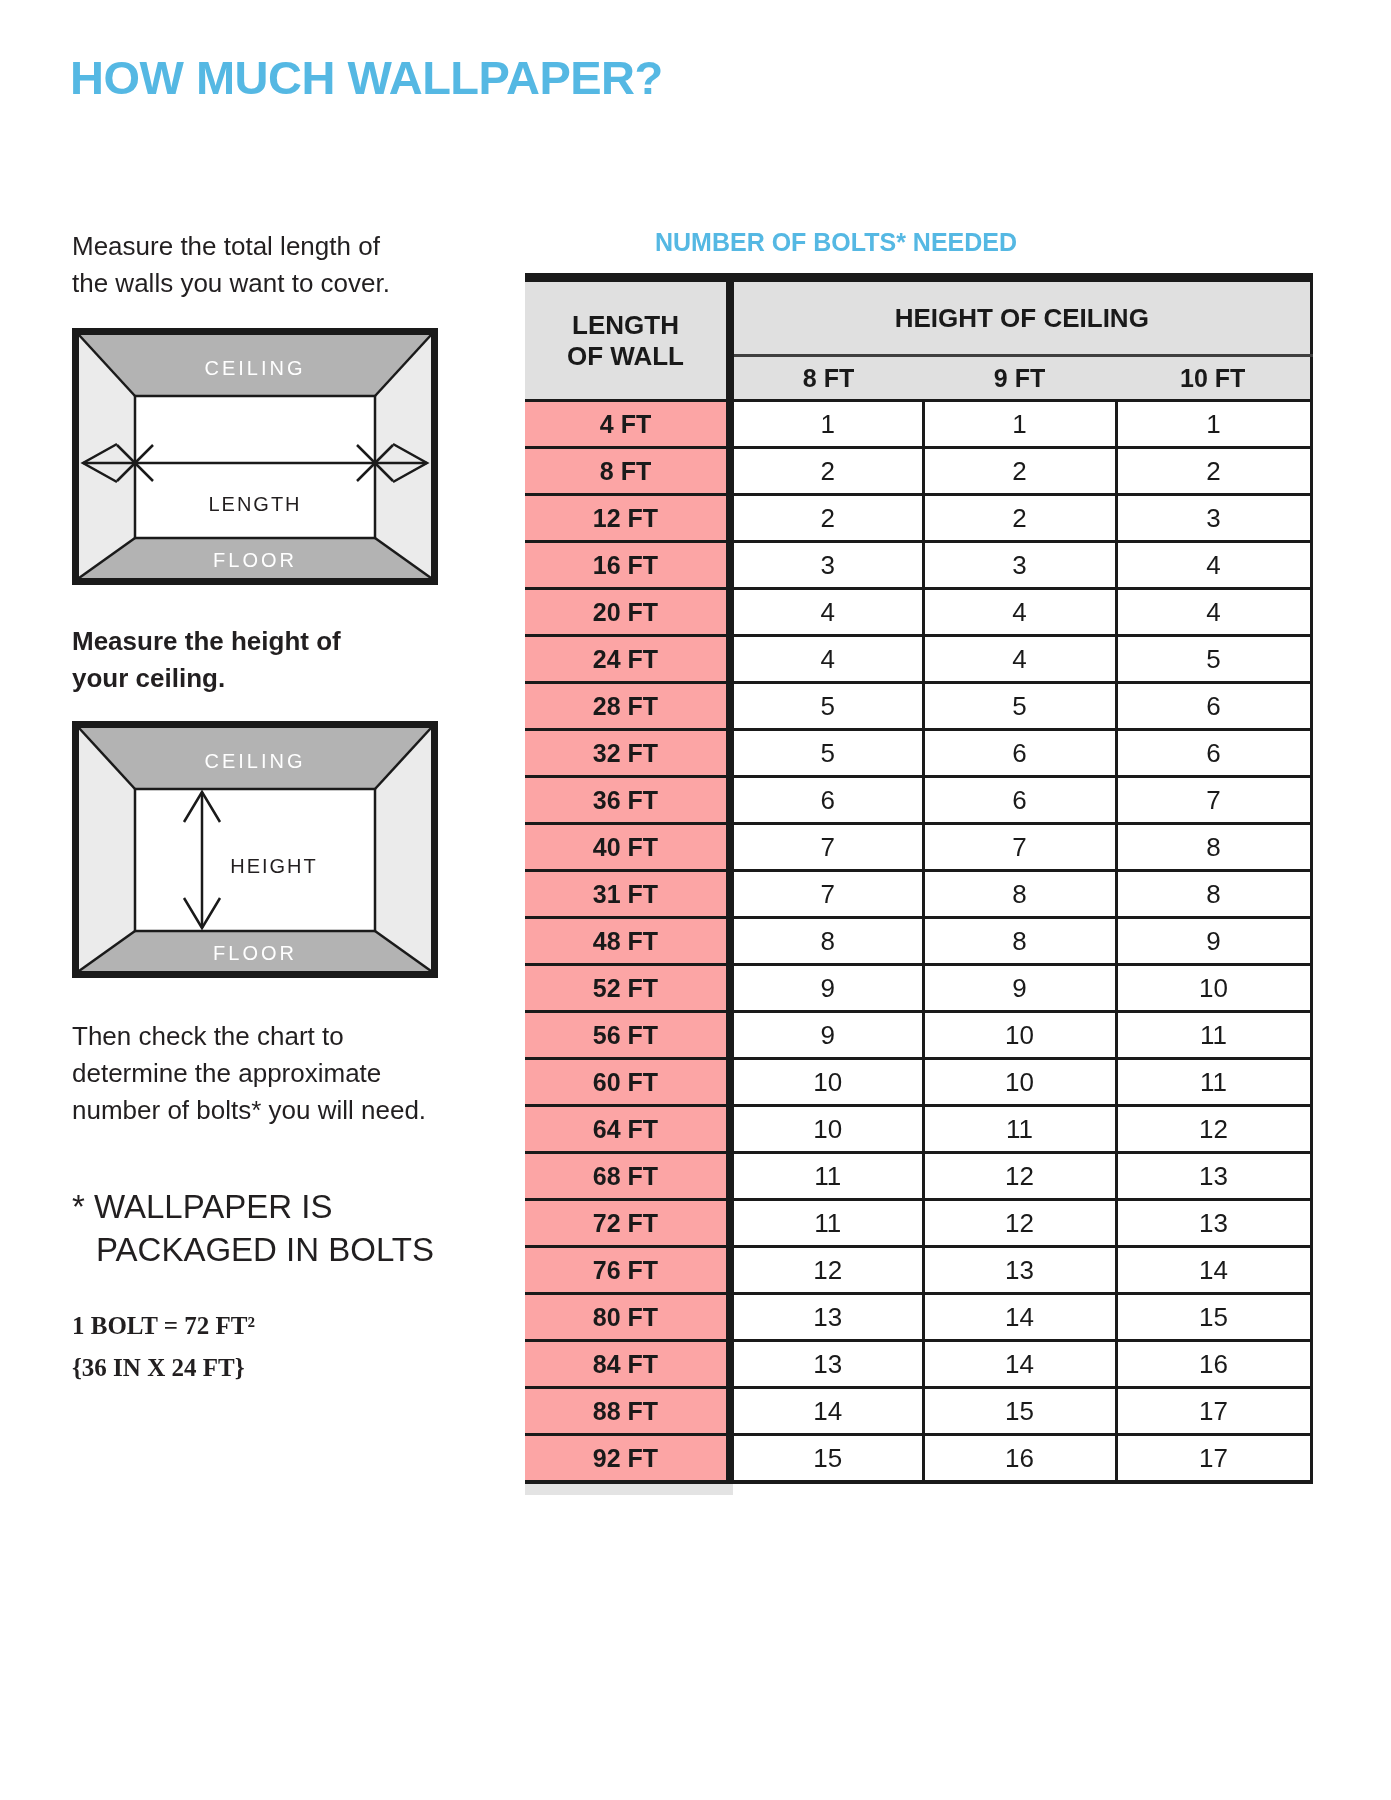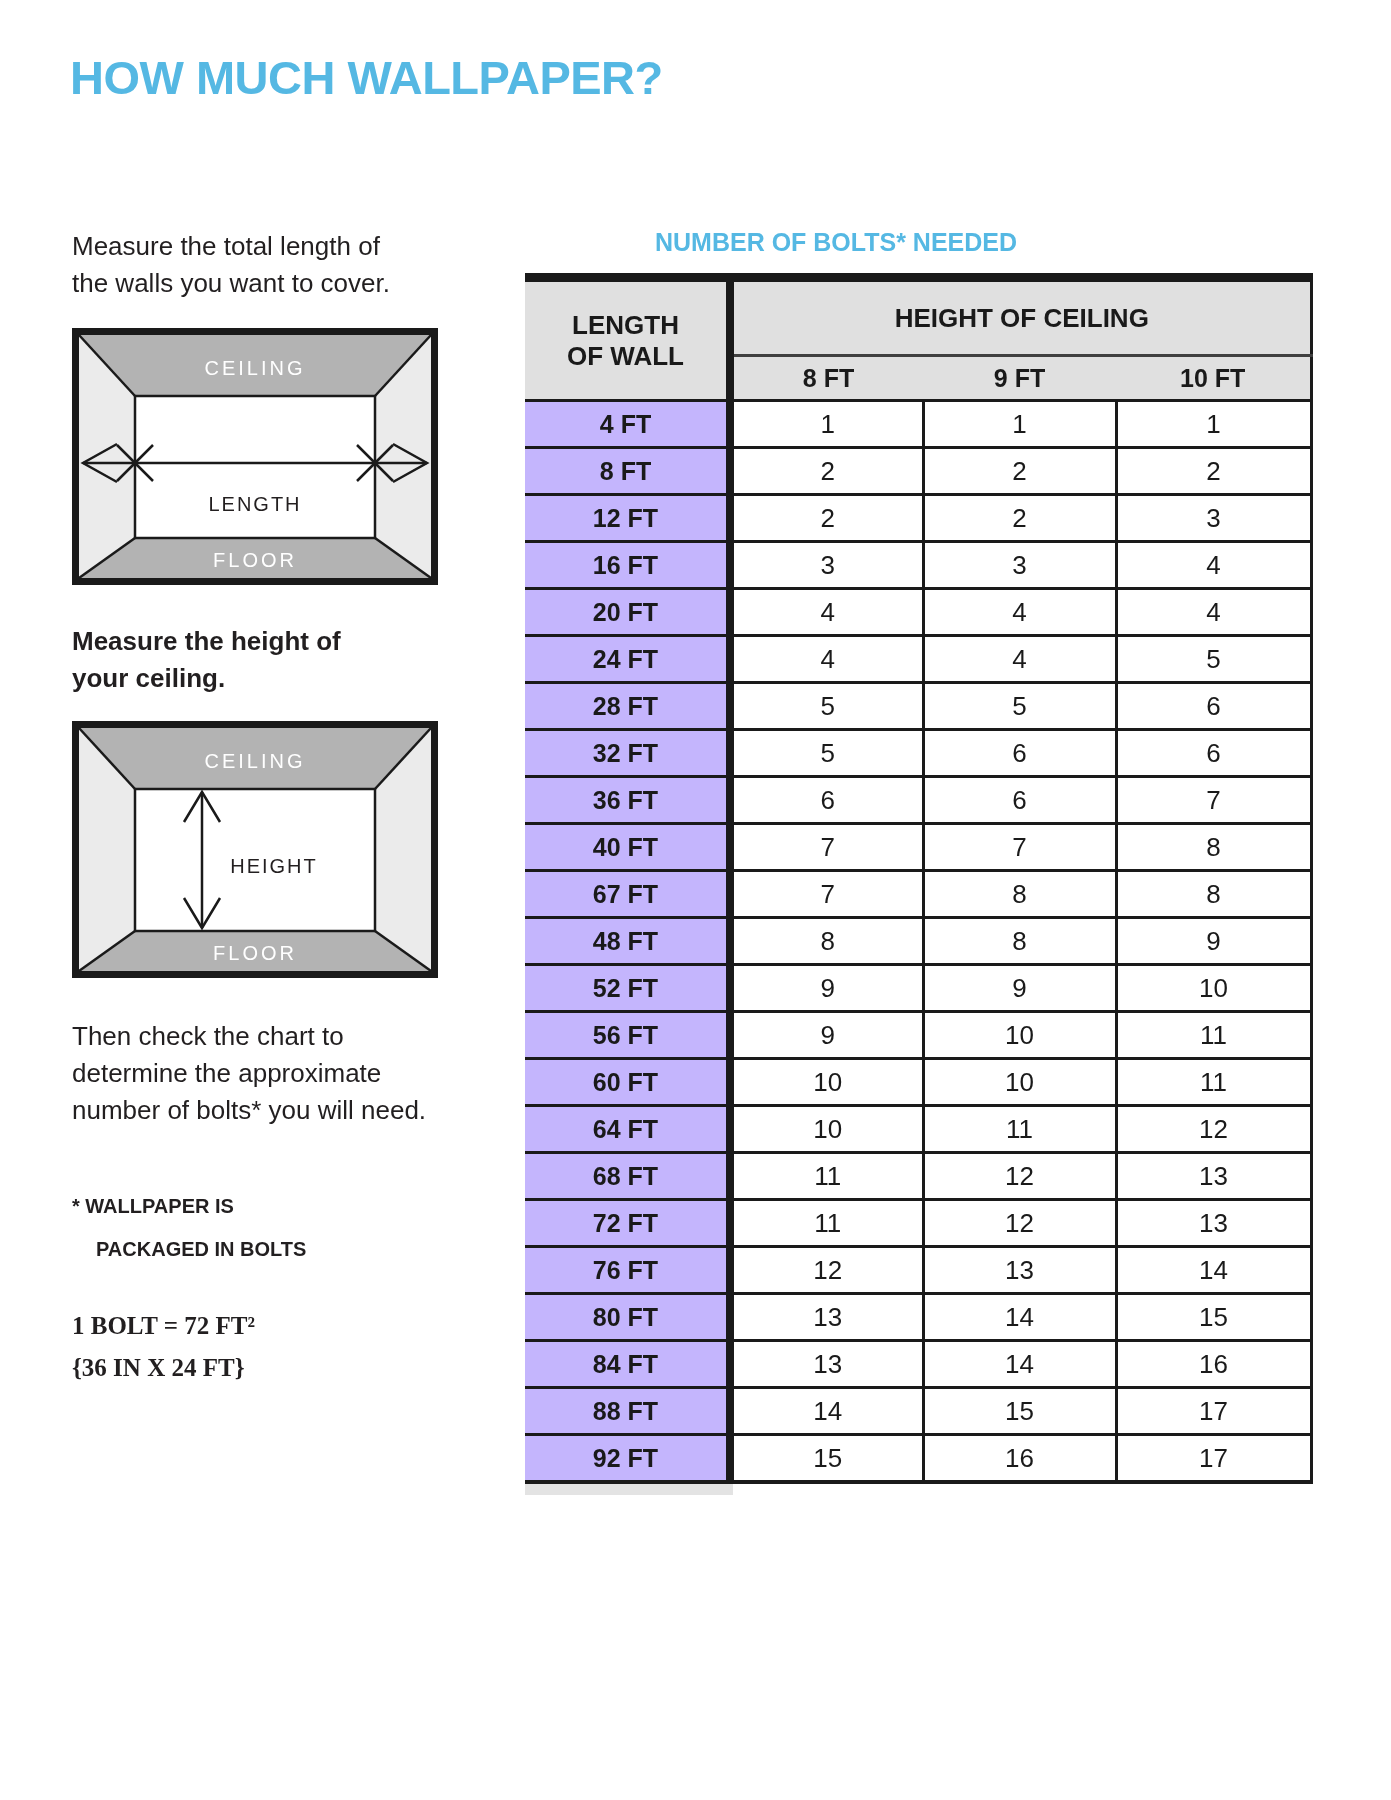--- a/index.html
+++ b/index.html
@@ -23,21 +23,21 @@
   }
   .para.p1 { margin-bottom:26px; }
   .para.p2 { margin-bottom:24px;font-weight:bold; }
   .para.p3 { margin-bottom:56px; }
   .diagram { display:block; }
   .diagram.d1 { margin-bottom:38px; }
   .diagram.d2 { margin-bottom:40px; }
   .svg-label-white { fill:#ffffff; font-size:20px; letter-spacing:3px; font-family:"Liberation Sans","DejaVu Sans",sans-serif; }
   .svg-label-dark  { fill:#231f20; font-size:20px; letter-spacing:2px; font-family:"Liberation Sans","DejaVu Sans",sans-serif; }
   .footnote {
-    font-size:20px; font-weight:bold; line-height:43px; margin:0 0 34px 0;
+    font-size:33px; font-weight:normal; line-height:43px; margin:0 0 34px 0;
   }
   .footnote span { display:block; }
   .footnote .l2 { padding-left:24px; }
   .bolt-eq { font-size:25px; font-weight:bold; line-height:42px; margin:0;font-family:Liberation Serif, serif; }
   .bolt-eq span { display:block; }
 
   .right-col { position:absolute; left:525px; top:228px; width:786px; }
   .right-col .section-heading {
     text-align:center; position:relative; left:-82px; margin-bottom:16px;
   }
@@ -56,21 +56,21 @@
   }
   .th-group {
     background:#e0e0e0; font-weight:bold; font-size:26px; height:72px;
     border-bottom:3px solid #404040;
   }
   tr.sub th {
     background:#e0e0e0; font-weight:bold; font-size:25px; height:42px;
     border-bottom:3px solid #1a1a1a;
   }
   table.bolts tbody th {
-    background:#c4b5fd; font-weight:bold; font-size:25px; height:44px;
+    background:#fca5a5; font-weight:bold; font-size:25px; height:44px;
     border-right:8px solid #1a1a1a; border-top:3px solid #1a1a1a;
   }
   table.bolts tbody td {
     background:#ffffff; font-size:26px; font-weight:normal; height:44px;
     border:3px solid #1a1a1a;
   }
   .table-shadow { width:208px; height:11px; background:#e3e3e3; }
 </style>
 </head>
 <body>
@@ -229,21 +229,21 @@
             <td>6</td>
             <td>7</td>
           </tr>
           <tr>
             <th>40 FT</th>
             <td>7</td>
             <td>7</td>
             <td>8</td>
           </tr>
           <tr>
-            <th>67 FT</th>
+            <th>31 FT</th>
             <td>7</td>
             <td>8</td>
             <td>8</td>
           </tr>
           <tr>
             <th>48 FT</th>
             <td>8</td>
             <td>8</td>
             <td>9</td>
           </tr>

